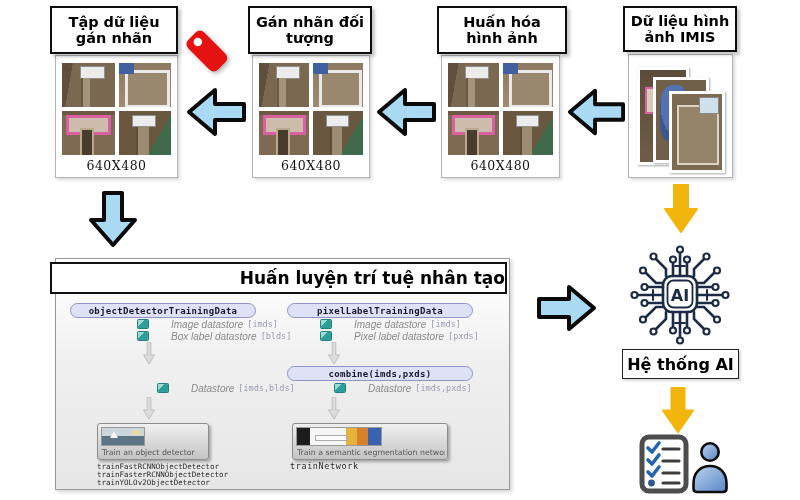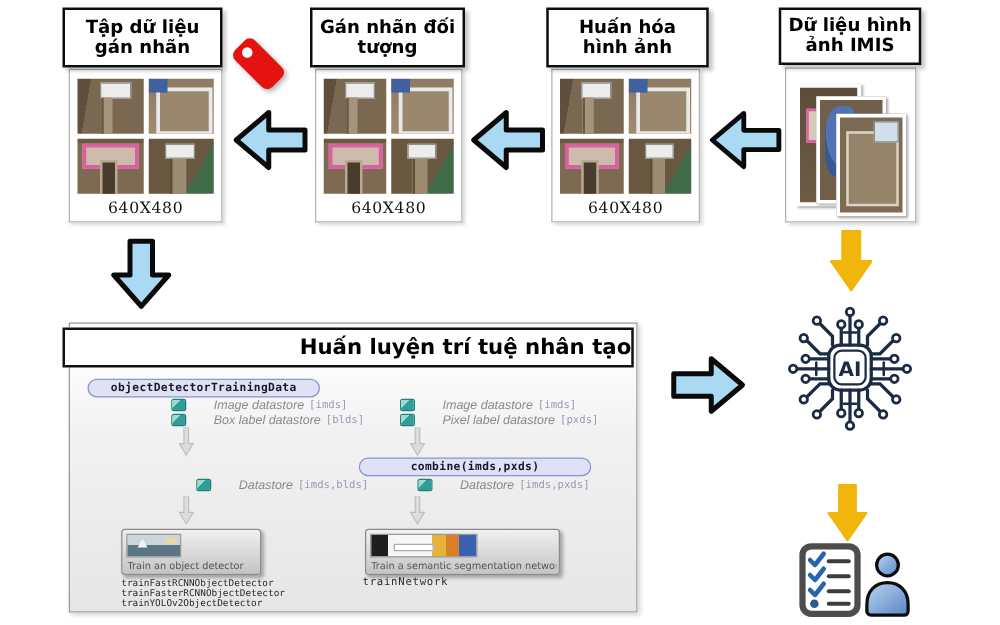--- a/index.html
+++ b/index.html
@@ -233,20 +233,23 @@
   <div class="traincard tcL">
     <div class="thumb thL"></div>
     <div class="tclabel">Train an object detector</div>
   </div>
   <div class="apis">
     <div>trainFastRCNNObjectDetector</div>
     <div>trainFasterRCNNObjectDetector</div>
     <div>trainYOLOv2ObjectDetector</div>
   </div>
 
+  <div class="pill pR1">
+    <span>pixelLabelTrainingData</span>
+  </div>
   <div class="dsrow dR1">
     <span class="ds-ico"></span>
     <span class="ds-label">Image datastore</span>
     <span class="ds-var">[imds]</span>
   </div>
   <div class="dsrow dR2">
     <span class="ds-ico"></span>
     <span class="ds-label">Pixel label datastore</span>
     <span class="ds-var">[pxds]</span>
   </div>
@@ -321,20 +324,23 @@
         <circle cx="99.5" cy="52" r="3"></circle>
         <circle cx="89.5" cy="60" r="3"></circle>
       <circle cx="17" cy="27.5" r="3"></circle>
         <circle cx="91" cy="27.5" r="3"></circle>
       <circle cx="17" cy="76.5" r="3"></circle>
         <circle cx="91" cy="76.5" r="3"></circle>
     </g>
     <text x="54" y="58" text-anchor="middle" font-family="DejaVu Sans, sans-serif" font-size="16" font-weight="bold" fill="#1c2b45">AI</text>
   </svg>
 
+  <div class="ailabel">
+    <span>Hệ thống AI</span>
+  </div>
 
   <svg class="chk" width="50" height="60" viewBox="0 0 50 60">
     <rect x="3" y="3" width="44" height="54" rx="7" fill="#ffffff" stroke="#4d4d4d" stroke-width="5"></rect>
     <g stroke="#2565ae" stroke-width="3.6" fill="none" stroke-linecap="round" stroke-linejoin="round">
       <polyline points="9,14 13,18 20,9"></polyline>
       <polyline points="9,26 13,30 20,21"></polyline>
       <polyline points="9,38 13,42 20,33"></polyline>
     </g>
     <circle cx="12.5" cy="49" r="3.4" fill="#2a5a8e"></circle>
     <g stroke="#3d3d3d" stroke-width="3.2" stroke-linecap="round">

